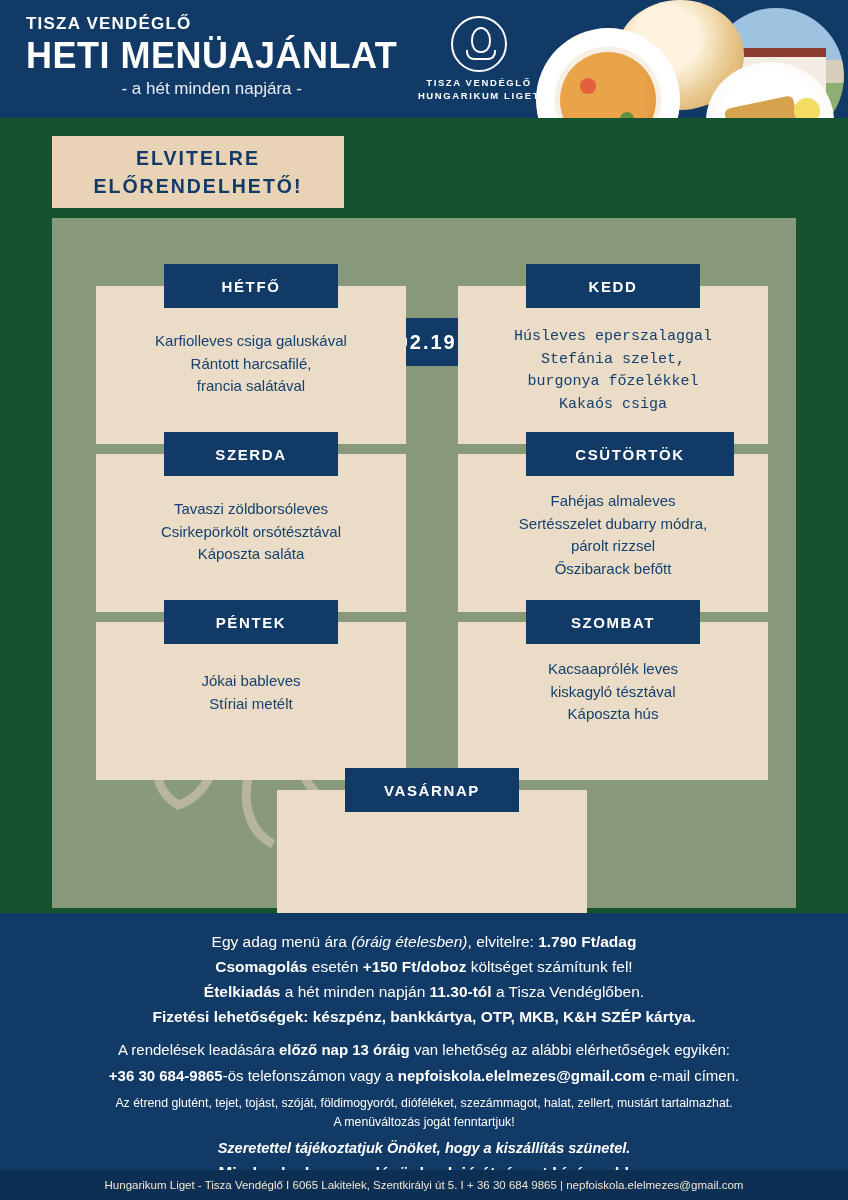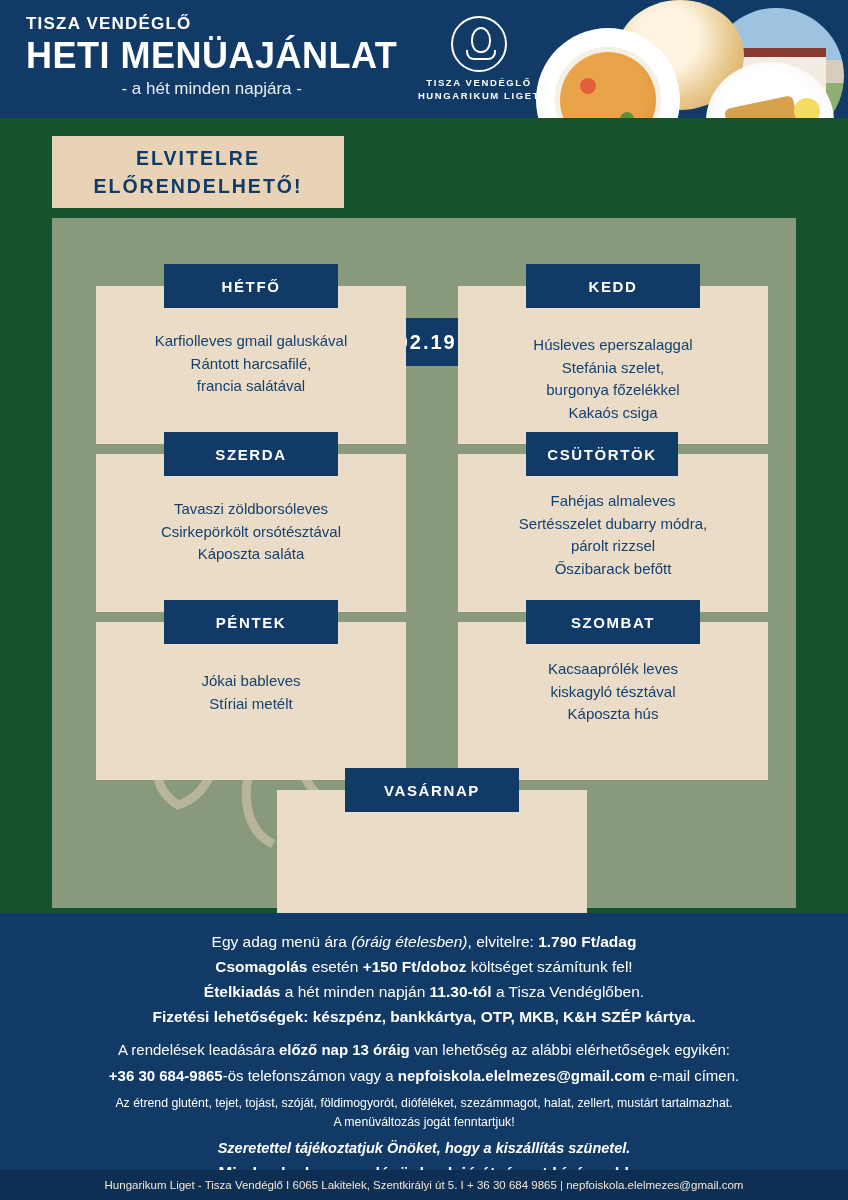--- a/index.html
+++ b/index.html
@@ -291,47 +291,47 @@
     <div class="takeaway">
       <span>ELVITELRE</span>
       <span>ELŐRENDELHETŐ!</span>
     </div>
 
     <div class="week-banner">8. HÉT: 2024.02.19.-2024.02.25.</div>
 
     <div class="card" style="left:96px; top:168px; width:310px; height:158px;">
       <div class="daybar" style="left:68px; top:-22px; width:174px;">HÉTFŐ</div>
       <div class="meals" style="top:44px;">
-        <div>Karfiolleves gmail galuskával</div>
+        <div>Karfiolleves csiga galuskával</div>
         <div>Rántott harcsafilé,</div>
         <div>francia salátával</div>
       </div>
     </div>
 
     <div class="card" style="left:458px; top:168px; width:310px; height:158px;">
       <div class="daybar" style="left:68px; top:-22px; width:174px;">KEDD</div>
-      <div class="meals" style="top:48px;">
+      <div class="meals" style="top:40px;font-family:Liberation Mono, monospace;">
         <div>Húsleves eperszalaggal</div>
         <div>Stefánia szelet,</div>
         <div>burgonya főzelékkel</div>
         <div>Kakaós csiga</div>
       </div>
     </div>
 
     <div class="card" style="left:96px; top:336px; width:310px; height:158px;">
       <div class="daybar" style="left:68px; top:-22px; width:174px;">SZERDA</div>
       <div class="meals" style="top:44px;text-align:center;">
         <div>Tavaszi zöldborsóleves</div>
         <div>Csirkepörkölt orsótésztával</div>
         <div>Káposzta saláta</div>
       </div>
     </div>
 
     <div class="card" style="left:458px; top:336px; width:310px; height:158px;">
-      <div class="daybar" style="left:68px; top:-22px; width:152px;">CSÜTÖRTÖK</div>
+      <div class="daybar" style="left:68px; top:-22px; width:208px;">CSÜTÖRTÖK</div>
       <div class="meals" style="top:36px;">
         <div>Fahéjas almaleves</div>
         <div>Sertésszelet dubarry módra,</div>
         <div>párolt rizzsel</div>
         <div>Őszibarack befőtt</div>
       </div>
     </div>
 
     <div class="card" style="left:96px; top:504px; width:310px; height:158px;">
       <div class="daybar" style="left:68px; top:-22px; width:174px;">PÉNTEK</div>

